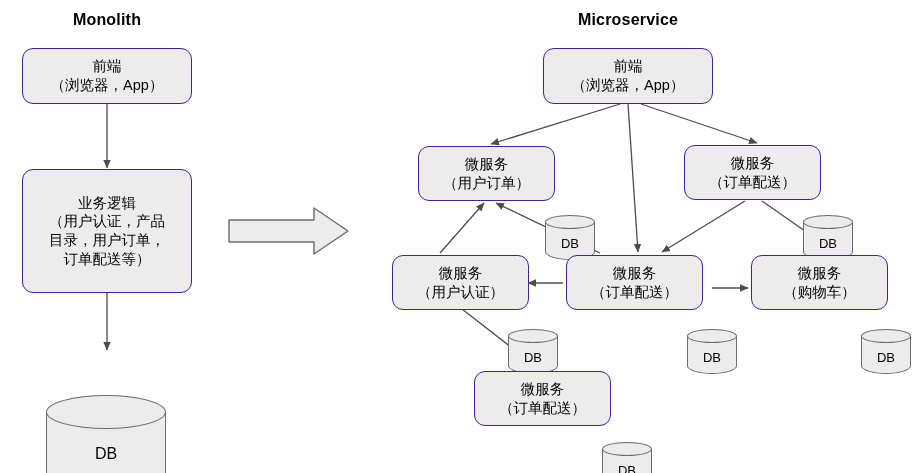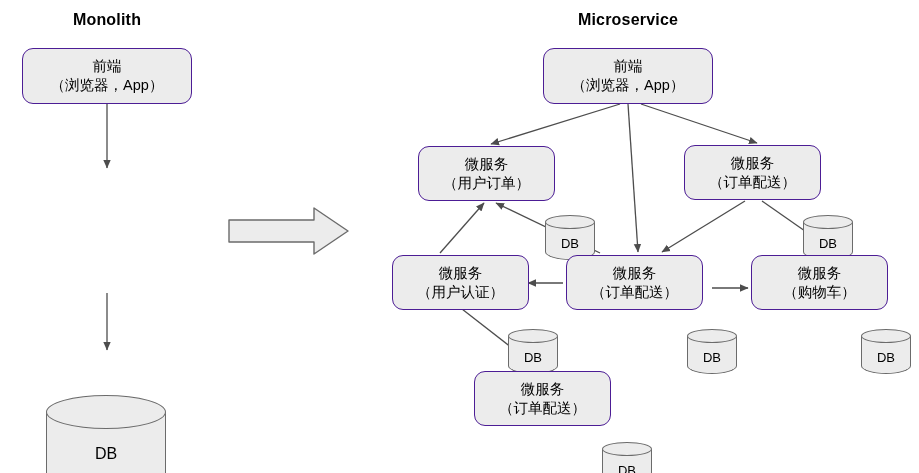--- a/index.html
+++ b/index.html
@@ -73,20 +73,26 @@
     <svg width="122" height="50" viewBox="0 0 122 50">
       <path d="M1,14 L86,14 L86,2 L120,25 L86,48 L86,36 L1,36 z" fill="#ececec" stroke="#6b6b6b" stroke-width="1.4" stroke-linejoin="round"></path>
     </svg>
   </div>
 
   <div class="node" style="left:22px;top:48px;width:170px;height:56px;">
     <span class="ln">前端</span>
     <span class="ln">（浏览器，App）</span>
   </div>
 
+  <div class="node" style="left:22px;top:169px;width:170px;height:124px;">
+    <span class="ln">业务逻辑</span>
+    <span class="ln">（用户认证，产品</span>
+    <span class="ln">目录，用户订单，</span>
+    <span class="ln">订单配送等）</span>
+  </div>
 
   <div class="cyl big" style="left:46px;top:351px;width:120px;height:112px;">
     <div class="body" style="top:17px;height:95px;"></div>
     <div class="top" style="height:34px;"></div>
     <div class="lbl" style="top:50px;">DB</div>
   </div>
 
   <div class="node" style="left:543px;top:48px;width:170px;height:56px;">
     <span class="ln">前端</span>
     <span class="ln">（浏览器，App）</span>

